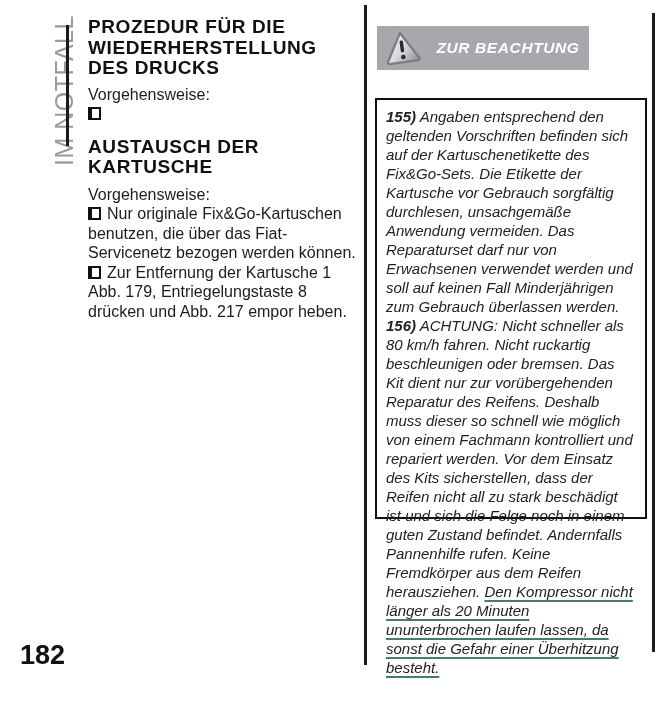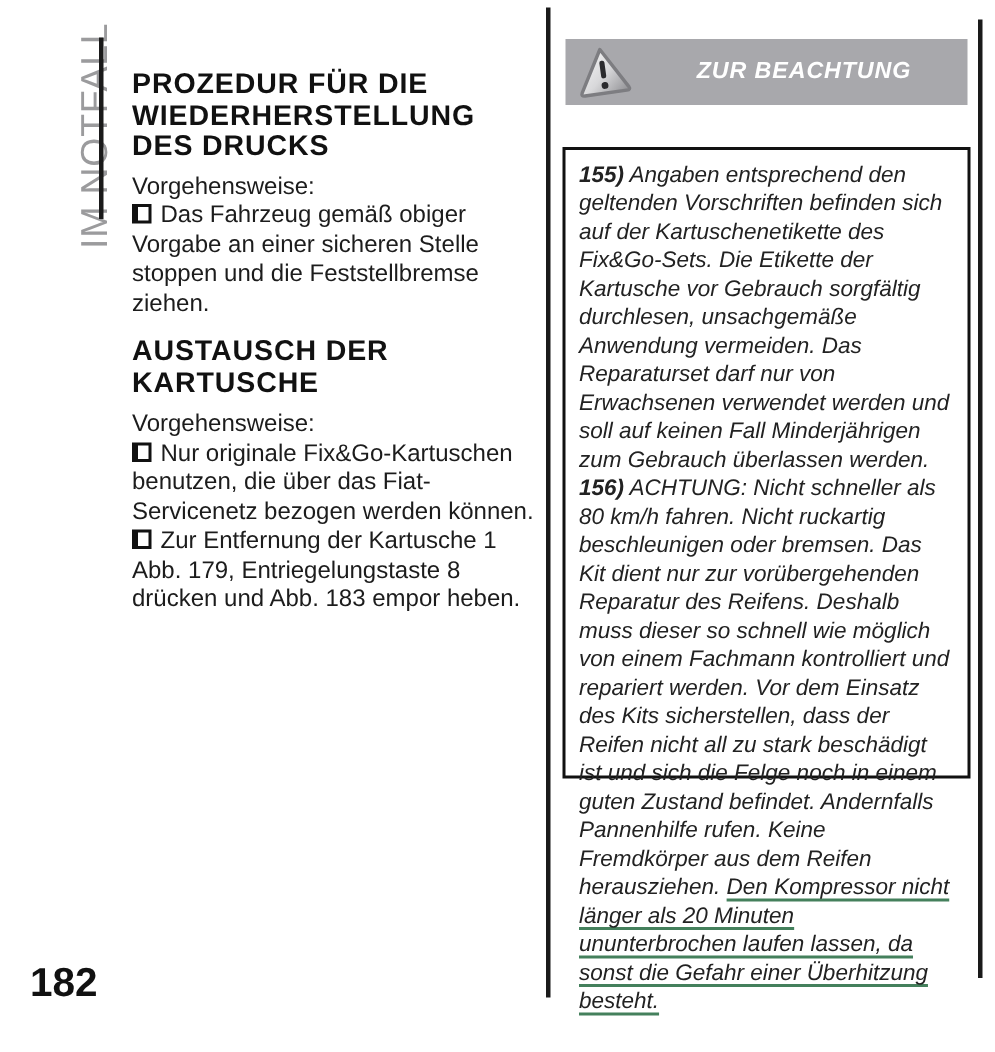--- a/index.html
+++ b/index.html
@@ -26,21 +26,21 @@
     white-space:nowrap;
   }
   .sidebar-rule{
     position:absolute;left:66px;top:25px;
     width:3px;height:121px;background:#1a1a1a;
   }
 
   
   .left-col{
     position:absolute;left:88px;top:17px;width:273px;
-    font-size:16px;line-height:19.5px;margin-top:30px;
+    font-size:16px;line-height:19.5px;
   }
   .left-col h1,.left-col h2{
     font-size:19px;line-height:20.5px;
     letter-spacing:0.6px;
     margin:0 0 6px 0;
     font-weight:bold;color:#111;
   }
   .left-col h2{margin:13px 0 7px 0;}
   .left-col p{margin:0;}
   .left-col p.para{margin:6px 0;}
@@ -59,21 +59,21 @@
     width:3px;height:660px;background:#1a1a1a;
   }
   .page-rule-right{
     position:absolute;left:652px;top:13px;
     width:3px;height:639px;background:#1a1a1a;
   }
 
   
   .warn-bar{
     position:absolute;left:377px;top:26px;
-    width:268px;height:44px;
+    width:212px;height:44px;
     background:#a8a8ac;
   }
   .warn-bar .warn-title{
     position:absolute;left:50px;right:0;top:0;bottom:0;
     display:flex;align-items:center;justify-content:center;
     color:#ffffff;font-weight:bold;font-style:italic;
     font-size:15.5px;letter-spacing:0.6px;
   }
   .warn-icon{
     position:absolute;left:6px;top:4px;
@@ -111,25 +111,25 @@
 <body>
 
 <div class="page">
 
   <div class="sidebar-label">IM NOTFALL</div>
   <div class="sidebar-rule"></div>
 
   <div class="left-col">
     <h1>PROZEDUR FÜR DIE WIEDERHERSTELLUNG DES DRUCKS</h1>
     <p>Vorgehensweise:</p>
-    <p class="bullet"><span class="sq"></span><span>Das Fahrzeug gemäß obiger Vorgabe an einer sicheren Stelle stoppen und die Feststellbremse ziehen.</span></p>
+    <p class="bullet"><span class="sq"></span></p>
     <h2>AUSTAUSCH DER KARTUSCHE</h2>
     <p>Vorgehensweise:</p>
     <p class="bullet"><span class="sq"></span><span>Nur originale Fix&amp;Go-Kartuschen benutzen, die über das Fiat-Servicenetz bezogen werden können.</span></p>
-    <p class="bullet"><span class="sq"></span><span>Zur Entfernung der Kartusche 1 Abb. 179, Entriegelungstaste 8 drücken und Abb. 183 empor heben.</span></p>
+    <p class="bullet"><span class="sq"></span><span>Zur Entfernung der Kartusche 1 Abb. 179, Entriegelungstaste 8 drücken und Abb. 217 empor heben.</span></p>
   </div>
 
   <div class="divider-center"></div>
   <div class="page-rule-right"></div>
 
   <div class="warn-bar">
     <svg class="warn-icon" viewBox="0 0 40 38">
       <defs>
         <linearGradient id="tg" x1="0" y1="0" x2="1" y2="1">
           <stop offset="0" stop-color="#fdfdfd"></stop>

